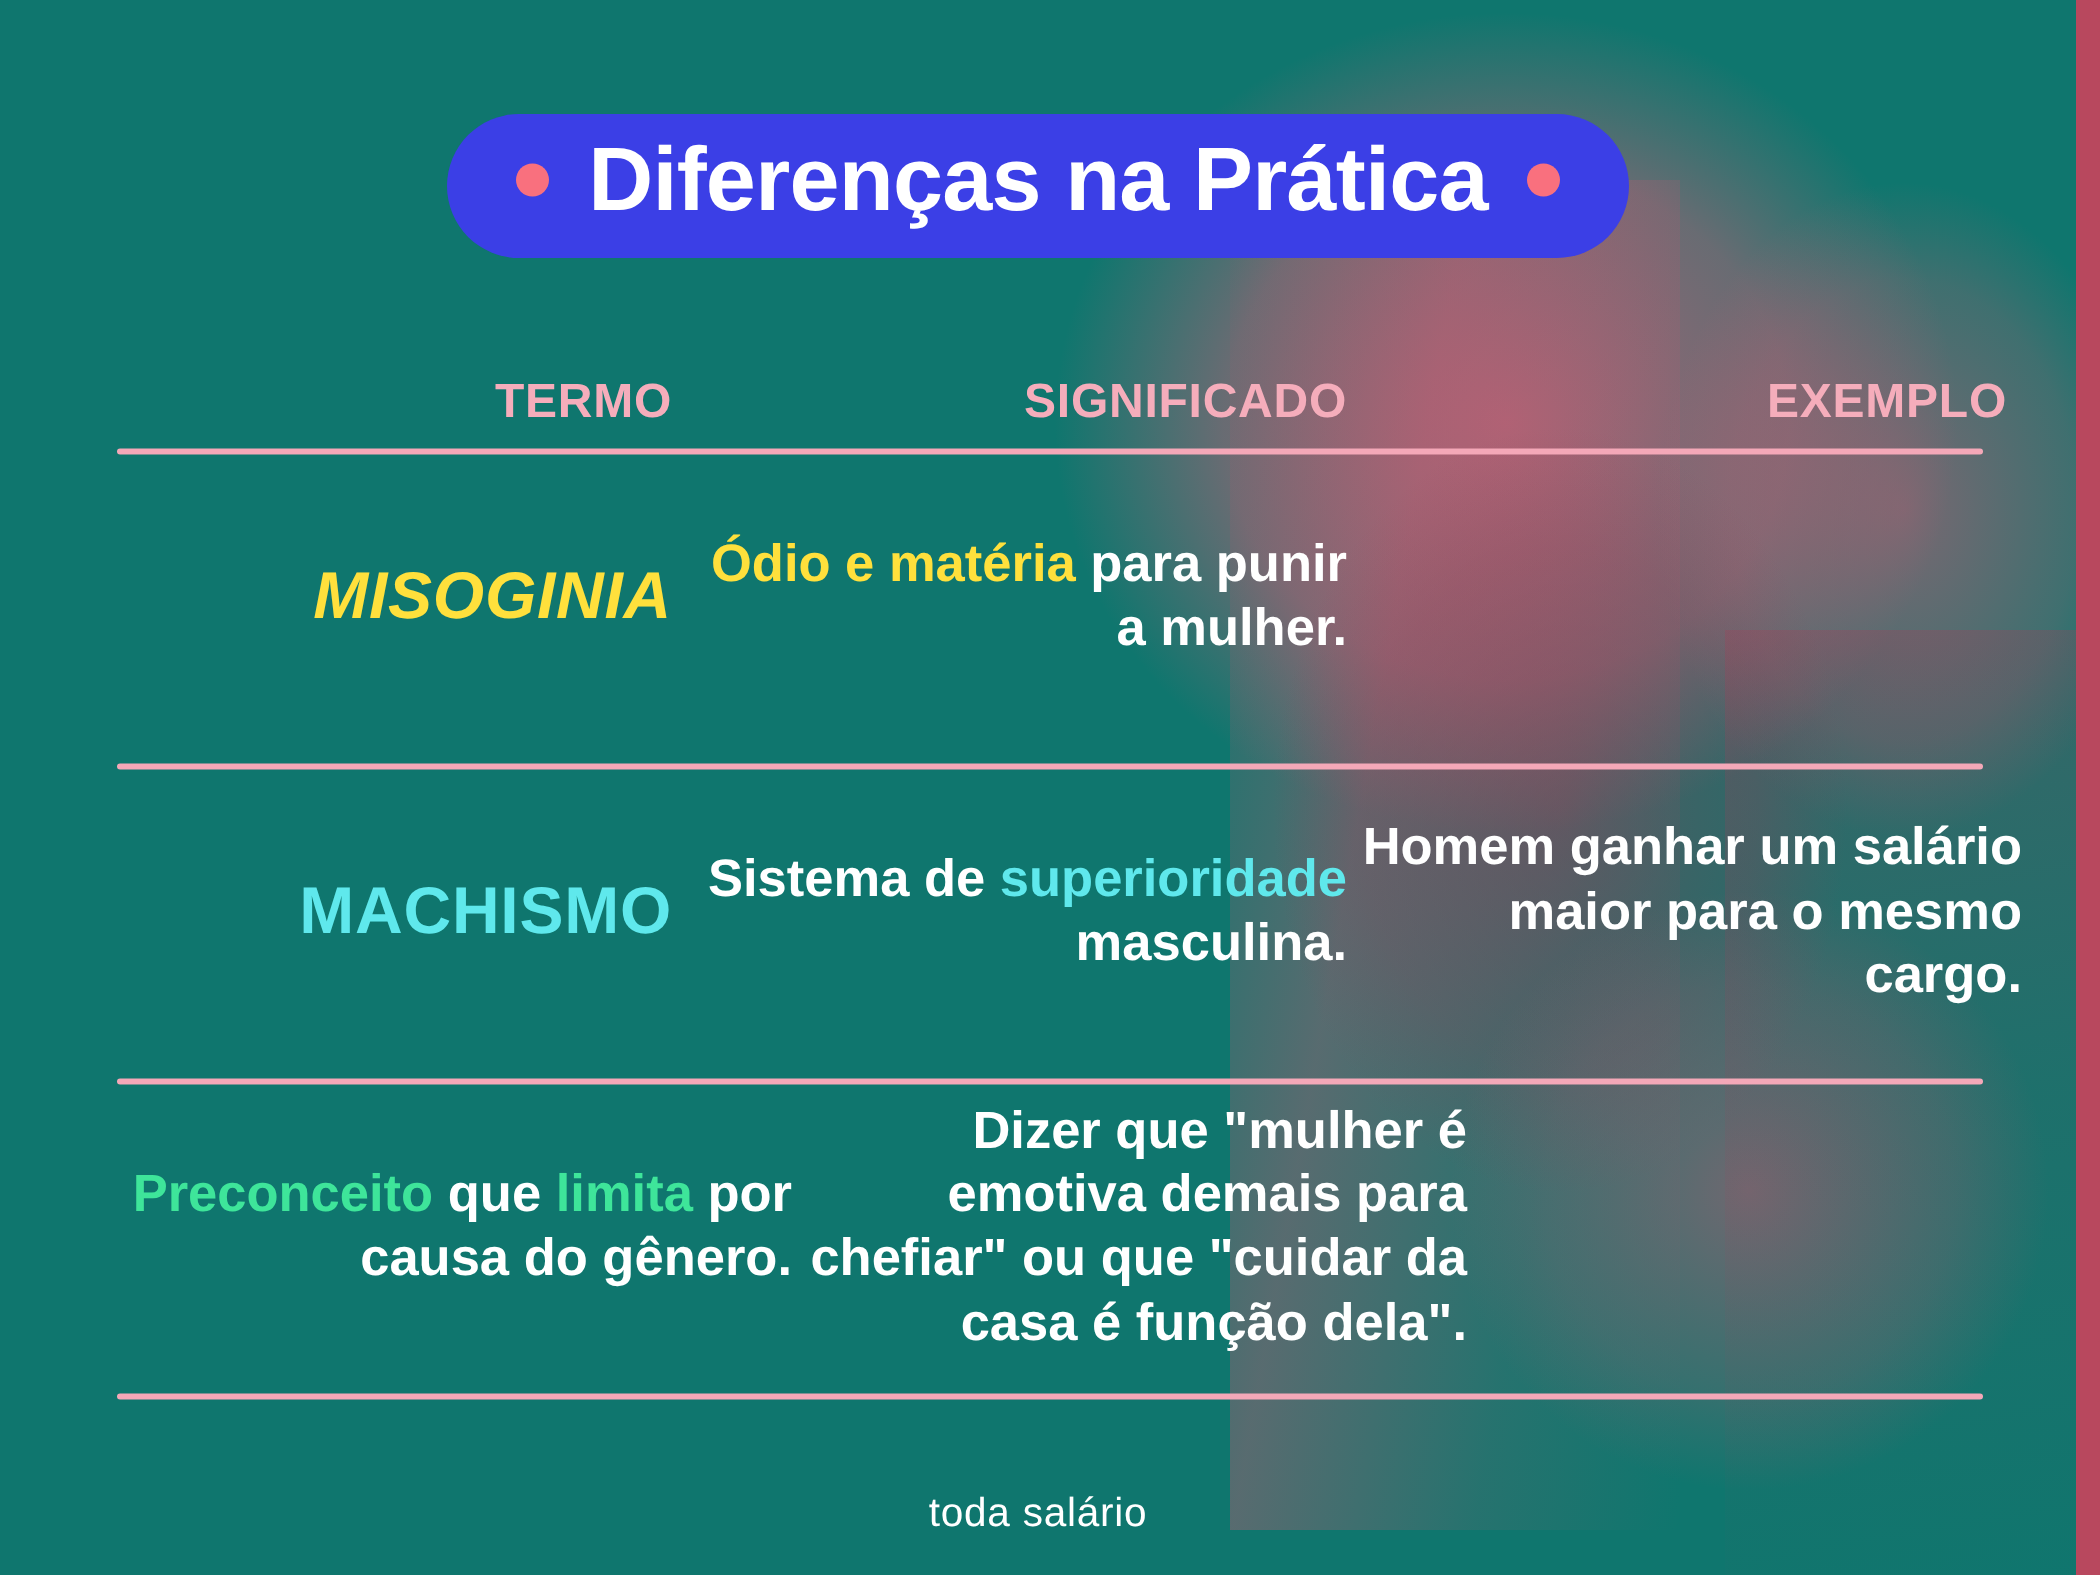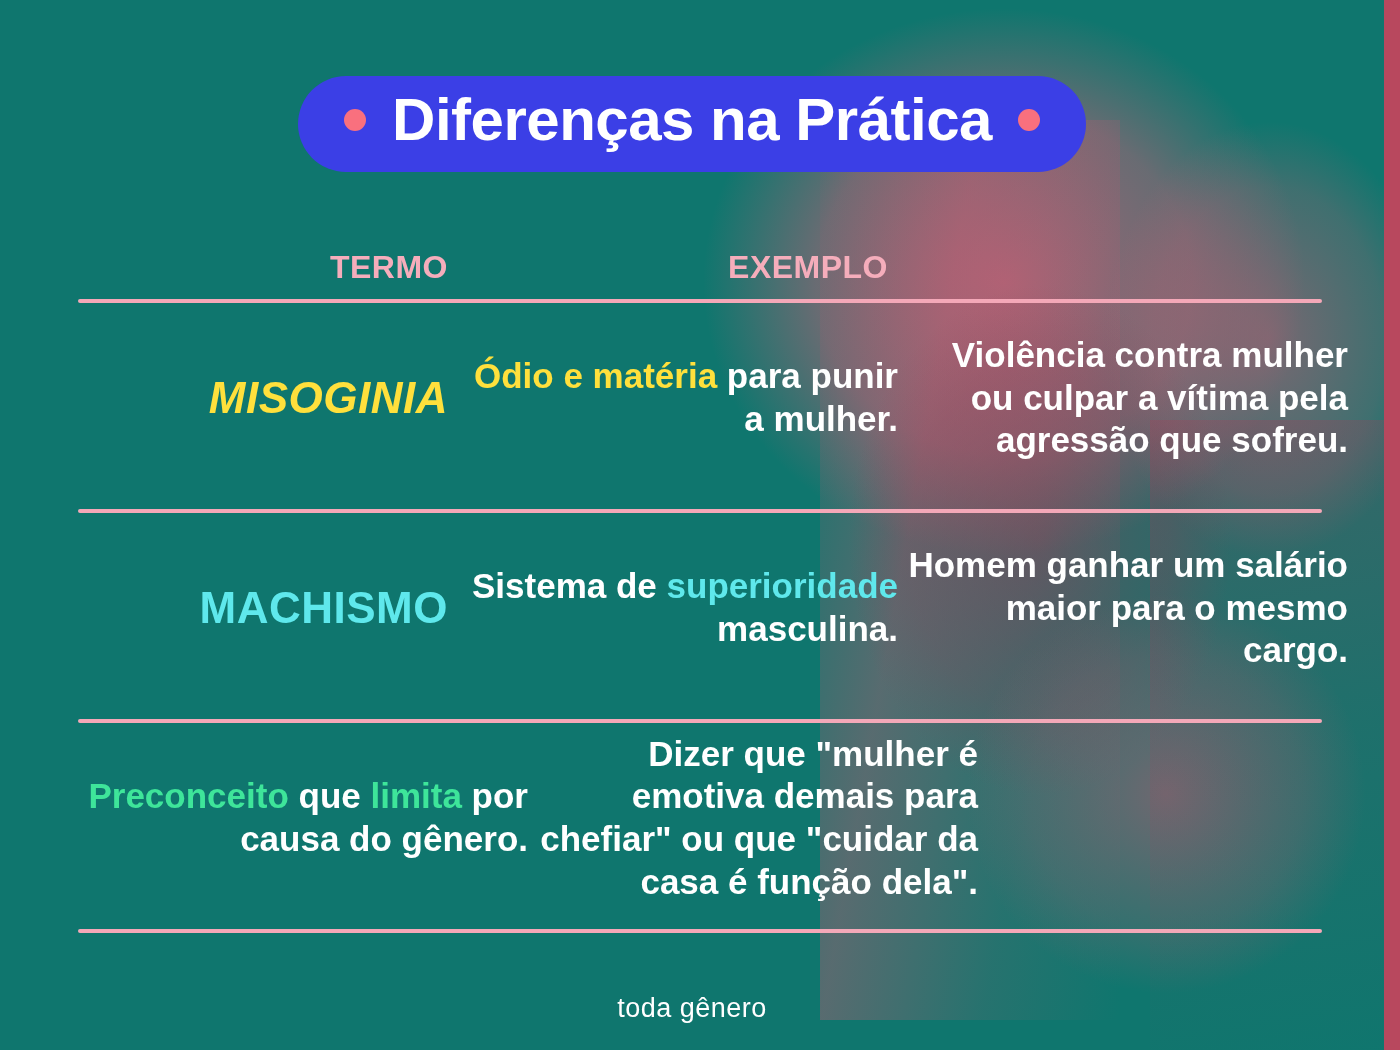--- a/index.html
+++ b/index.html
@@ -191,29 +191,29 @@
       <span class="title-dot"></span>
       <span class="title-text">Diferenças na Prática</span>
       <span class="title-dot"></span>
     </div>
   </div>
 
   <div class="table">
 
     <div class="row header-row">
       <div class="col-term header-cell">TERMO</div>
+      <div class="col-mean header-cell">SIGNIFICADO</div>
       <div class="col-exam header-cell">EXEMPLO</div>
     </div>
 
     <div class="divider"></div>
 
     <div class="row body-row">
       <div class="col-term term term-misoginia">MISOGINIA</div>
       <div class="col-mean cell-text pad-mean"><span class="hl-yellow">Ódio e matéria</span><span> para punir a mulher.</span></div>
-      <div class="col-exam cell-text pad-exam">Violência contra mulher ou culpar a vítima pela agressão que sofreu.</div>
     </div>
 
     <div class="divider"></div>
 
     <div class="row body-row">
       <div class="col-term term term-machismo">MACHISMO</div>
       <div class="col-mean cell-text pad-mean"><span>Sistema de </span><span class="hl-cyan">superioridade</span><span> masculina.</span></div>
       <div class="col-exam cell-text pad-exam">Homem ganhar um salário maior para o mesmo cargo.</div>
     </div>
 
@@ -221,16 +221,16 @@
 
     <div class="row body-row">
       <div class="col-mean cell-text pad-mean"><span class="hl-green">Preconceito</span><span> que </span><span class="hl-green">limita</span><span> por causa do gênero.</span></div>
       <div class="col-exam cell-text pad-exam">Dizer que "mulher é emotiva demais para chefiar" ou que "cuidar da casa é função dela".</div>
     </div>
 
     <div class="divider"></div>
   </div>
 
   <div class="footer">
-    <div class="logo"><span>toda </span><span class="logo-bold">gênero</span></div>
+    <div class="logo"><span>toda </span><span class="logo-bold">salário</span></div>
   </div>
 
 </div>
 
 </body></html>

